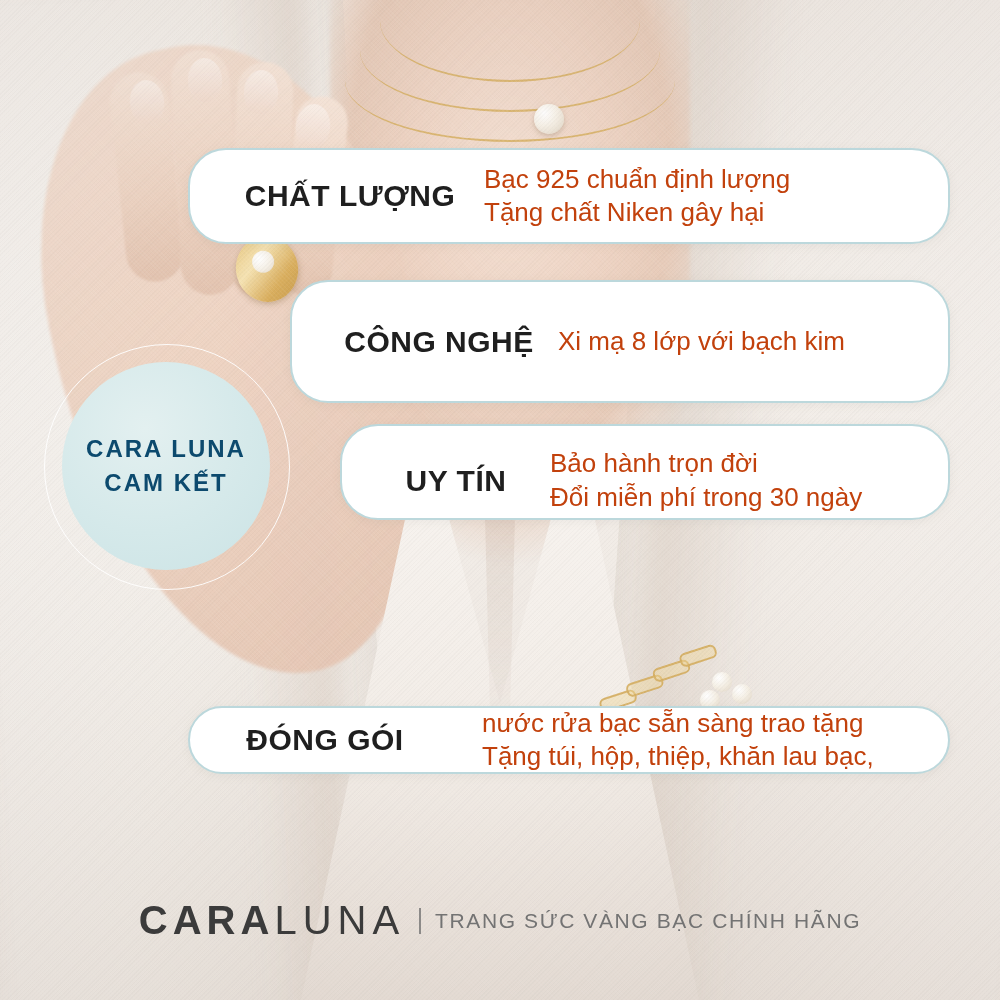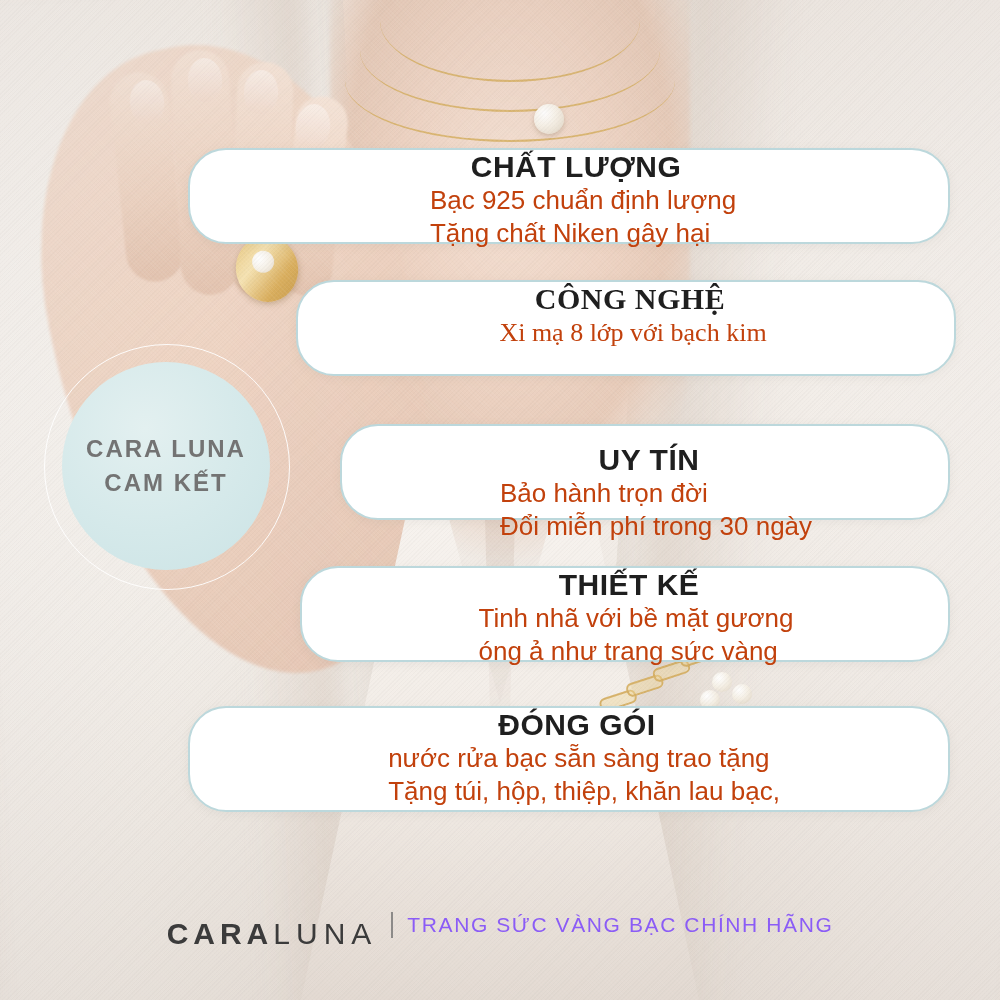--- a/index.html
+++ b/index.html
@@ -227,39 +227,38 @@
     border: 1.5px solid rgba(255,255,255,.9);
   }
   .badge-text {
     position: absolute;
     inset: 0;
     display: flex;
     flex-direction: column;
     align-items: center;
     justify-content: center;
     gap: 4px;
-    color: #737373;
+    color: #0c4a6e;
     font-weight: bold;
     font-size: 24px;
     letter-spacing: 2px;
     line-height: 1.25;
     text-align: center;
   }
 
   
   .card {
     position: absolute;
     display: flex;
     align-items: center;
     background: #ffffff;
     border: 2px solid #bcd8dc;
     border-radius: 38px;
     box-shadow: 0 2px 10px rgba(120,110,100,.08);
     box-sizing: border-box;
-    flex-direction: column;
   }
   .card-title {
     font-weight: bold;
     color: #1f1f1f;
     letter-spacing: .5px;
     white-space: nowrap;
     font-size: 28px;
     text-align: center;
     flex: 0 0 auto;
   }
@@ -268,66 +267,65 @@
     font-size: 26px;
     line-height: 1.28;
     flex: 1 1 auto;
   }
 
   
   #card-0 { left: 188px; top: 148px;  width: 762px; height: 96px;  padding: 0 26px 0 40px; }
   #card-0 .card-title { width: 240px; font-size: 30px; }
   #card-0 .card-desc  { padding-left: 14px; }
 
-  #card-1 { left: 296px; top: 280px;  width: 660px; height: 96px;  padding: 0 26px 0 34px; font-family: Liberation Serif, serif; }
+  #card-1 { left: 290px; top: 280px;  width: 660px; height: 123px;  padding: 0 26px 0 34px; }
   #card-1 .card-title { width: 226px; font-size: 30px; }
   #card-1 .card-desc  { padding-left: 6px; }
 
   #card-2 { left: 340px; top: 424px;  width: 610px; height: 96px;  padding: 17px 26px 0 34px; }
   #card-2 .card-title { width: 160px; font-size: 30px; }
   #card-2 .card-desc  { padding-left: 14px; }
 
   #card-3 { left: 300px; top: 566px;  width: 650px; height: 96px;  padding: 0 26px 0 34px; }
   #card-3 .card-title { width: 172px; font-size: 30px; }
   #card-3 .card-desc  { padding-left: 14px; }
 
-  #card-4 { left: 188px; top: 706px;  width: 762px; height: 106px;  padding: 0 24px 0 40px; }
+  #card-4 { left: 188px; top: 706px;  width: 762px; height: 68px;  padding: 0 24px 0 40px; gap: 48px; }
   #card-4 .card-title { width: 190px; font-size: 30px; }
   #card-4 .card-desc  { padding-left: 14px; }
 
   
   .footer {
     position: absolute;
     left: 0;
     right: 0;
     top: 898px;
     display: flex;
     align-items: center;
     justify-content: center;
     gap: 14px;
     color: #3a3a3a;
   }
   .brand {
-    font-size: 30px;
+    font-size: 40px;
     letter-spacing: 5px;
     font-weight: bold;
     color: #3b3b3b;
-    margin-top: 19px;
   }
   .brand .light { font-weight: normal; letter-spacing: 6px; }
   .footer-divider {
     width: 2px;
     height: 26px;
     background: #6d6d6d;
     opacity: .75;
   }
   .tagline {
     font-size: 21px;
     letter-spacing: 1.6px;
-    color: #8b5cf6;
+    color: #737373;
   }
 </style>
 </head>
 <body>
 
 <div id="poster">
 
   <div class="bg-base"></div>
   <div class="jacket-left"></div>
   <div class="jacket-right"></div>
@@ -390,27 +388,20 @@
   </div>
 
   <div class="card" id="card-2">
     <div class="card-title">UY TÍN</div>
     <div class="card-desc">
       <div>Bảo hành trọn đời</div>
       <div>Đổi miễn phí trong 30 ngày</div>
     </div>
   </div>
 
-  <div class="card" id="card-3">
-    <div class="card-title">THIẾT KẾ</div>
-    <div class="card-desc">
-      <div>Tinh nhã với bề mặt gương</div>
-      <div>óng ả như trang sức vàng</div>
-    </div>
-  </div>
 
   <div class="card" id="card-4">
     <div class="card-title">ĐÓNG GÓI</div>
     <div class="card-desc">
       <div>nước rửa bạc sẵn sàng trao tặng</div>
       <div>Tặng túi, hộp, thiệp, khăn lau bạc,</div>
     </div>
   </div>
 
   <div class="footer">

